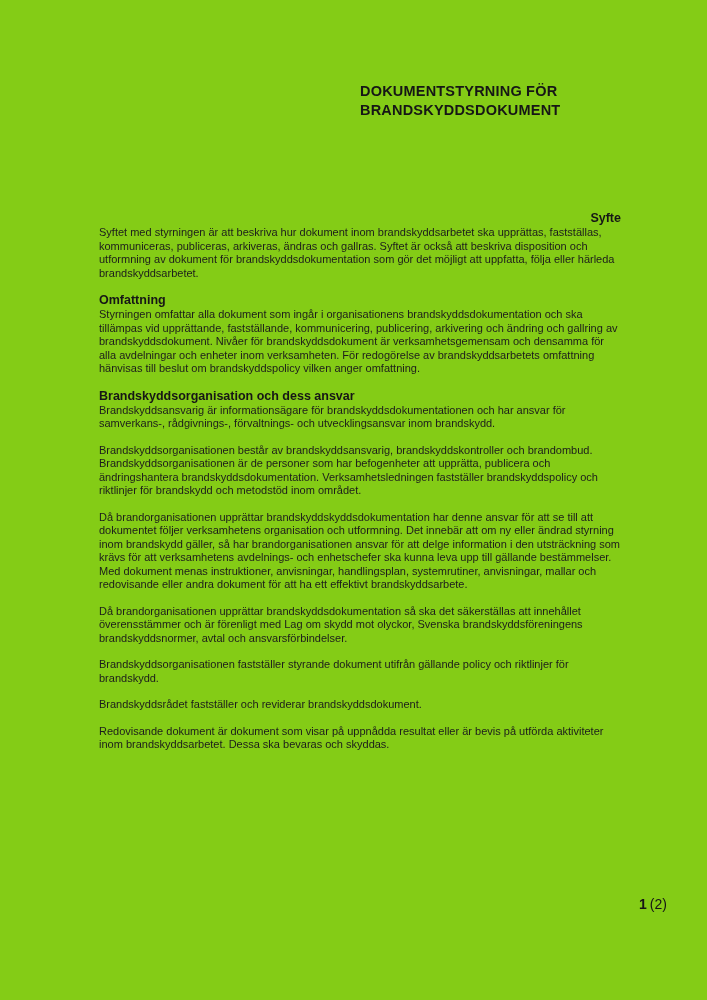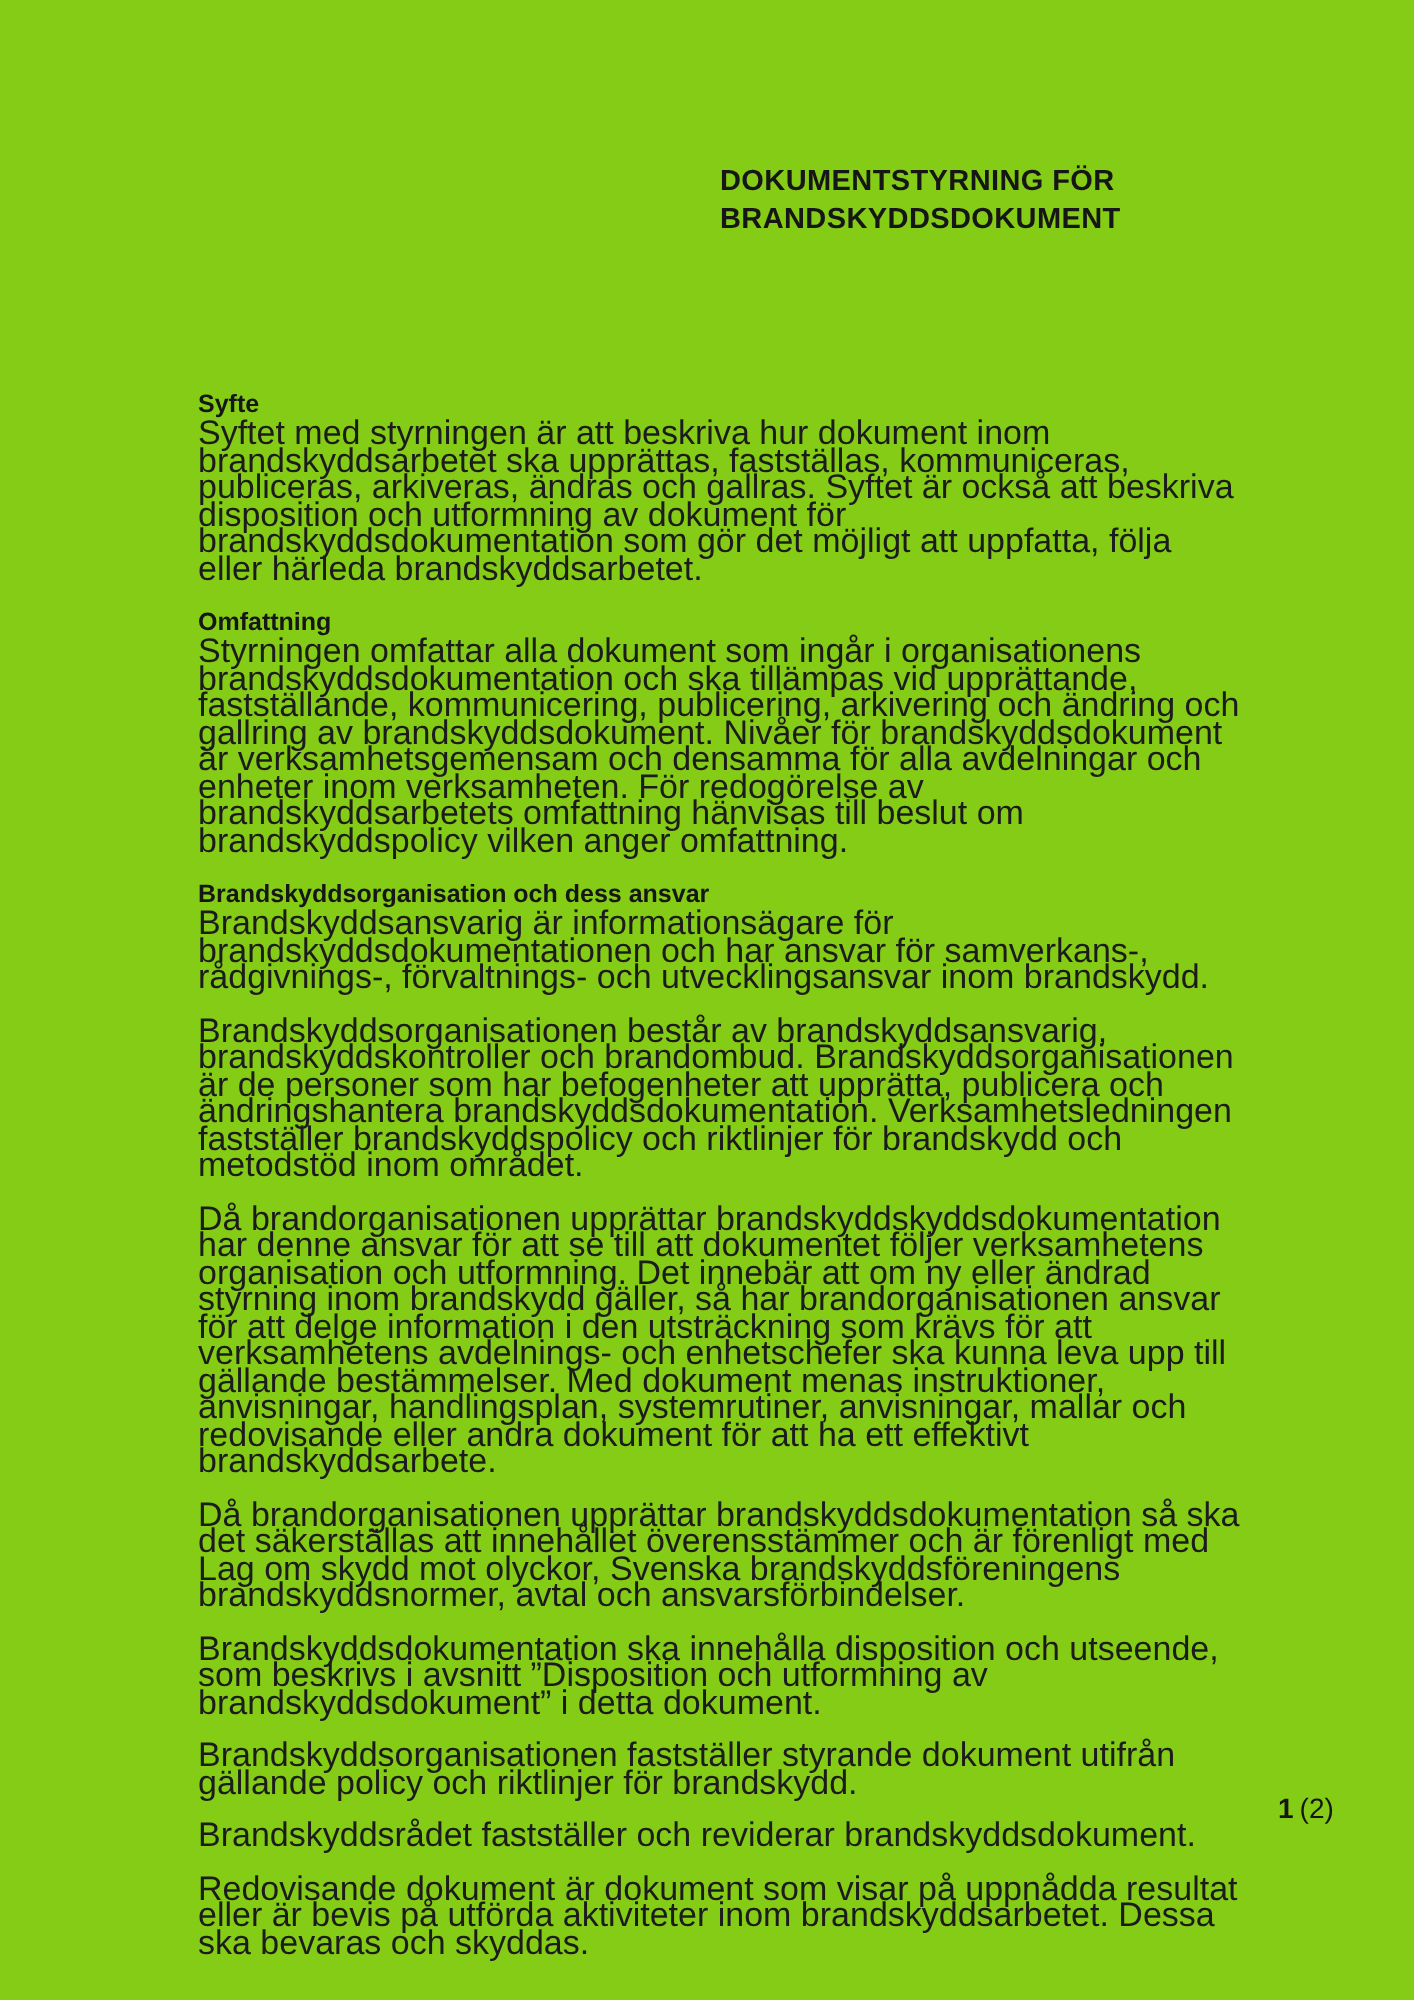--- a/index.html
+++ b/index.html
@@ -34,23 +34,23 @@
     width: 522px;
   }
   .content section { display: block; }
   .content h2 {
     font-size: 12.5px;
     font-weight: bold;
     line-height: 14px;
     margin: 6px 0 1px 0;
     color: #161616;
   }
-  .content section:first-child h2 { margin-top: 0; }
+  .content section:first-child h2 { margin-top: 16px; text-align: right; }
   .content p {
-    font-size: 17px;
+    font-size: 11px;
     line-height: 13.5px;
     margin: 0 0 13px 0;
     text-align: left;
     color: #1c1c1c;
   }
   .footer {
     position: absolute;
     left: 639px;
     top: 898px;
     font-size: 14px;
@@ -85,21 +85,20 @@
 
     <section>
       <h2>Brandskyddsorganisation och dess ansvar</h2>
       <p>Brandskyddsansvarig är informationsägare för brandskyddsdokumentationen och har ansvar för samverkans-, rådgivnings-, förvaltnings- och utvecklingsansvar inom brandskydd.</p>
       <p>Brandskyddsorganisationen består av brandskyddsansvarig, brandskyddskontroller och brandombud. Brandskyddsorganisationen är de personer som har befogenheter att upprätta, publicera och ändringshantera brandskyddsdokumentation. Verksamhetsledningen fastställer brandskyddspolicy och riktlinjer för brandskydd och metodstöd inom området.</p>
     </section>
 
     <section>
       <p>Då brandorganisationen upprättar brandskyddskyddsdokumentation har denne ansvar för att se till att dokumentet följer verksamhetens organisation och utformning. Det innebär att om ny eller ändrad styrning inom brandskydd gäller, så har brandorganisationen ansvar för att delge information i den utsträckning som krävs för att verksamhetens avdelnings- och enhetschefer ska kunna leva upp till gällande bestämmelser. Med dokument menas instruktioner, anvisningar, handlingsplan, systemrutiner, anvisningar, mallar och redovisande eller andra dokument för att ha ett effektivt brandskyddsarbete.</p>
       <p>Då brandorganisationen upprättar brandskyddsdokumentation så ska det säkerställas att innehållet överensstämmer och är förenligt med Lag om skydd mot olyckor, Svenska brandskyddsföreningens brandskyddsnormer, avtal och ansvarsförbindelser.</p>
-      <p>Brandskyddsdokumentation ska innehålla disposition och utseende, som beskrivs i avsnitt ”Disposition och utformning av brandskyddsdokument” i detta dokument.</p>
     </section>
 
     <section>
       <p>Brandskyddsorganisationen fastställer styrande dokument utifrån gällande policy och riktlinjer för brandskydd.</p>
       <p>Brandskyddsrådet fastställer och reviderar brandskyddsdokument.</p>
     </section>
 
     <section>
       <p>Redovisande dokument är dokument som visar på uppnådda resultat eller är bevis på utförda aktiviteter inom brandskyddsarbetet. Dessa ska bevaras och skyddas.</p>
     </section>

